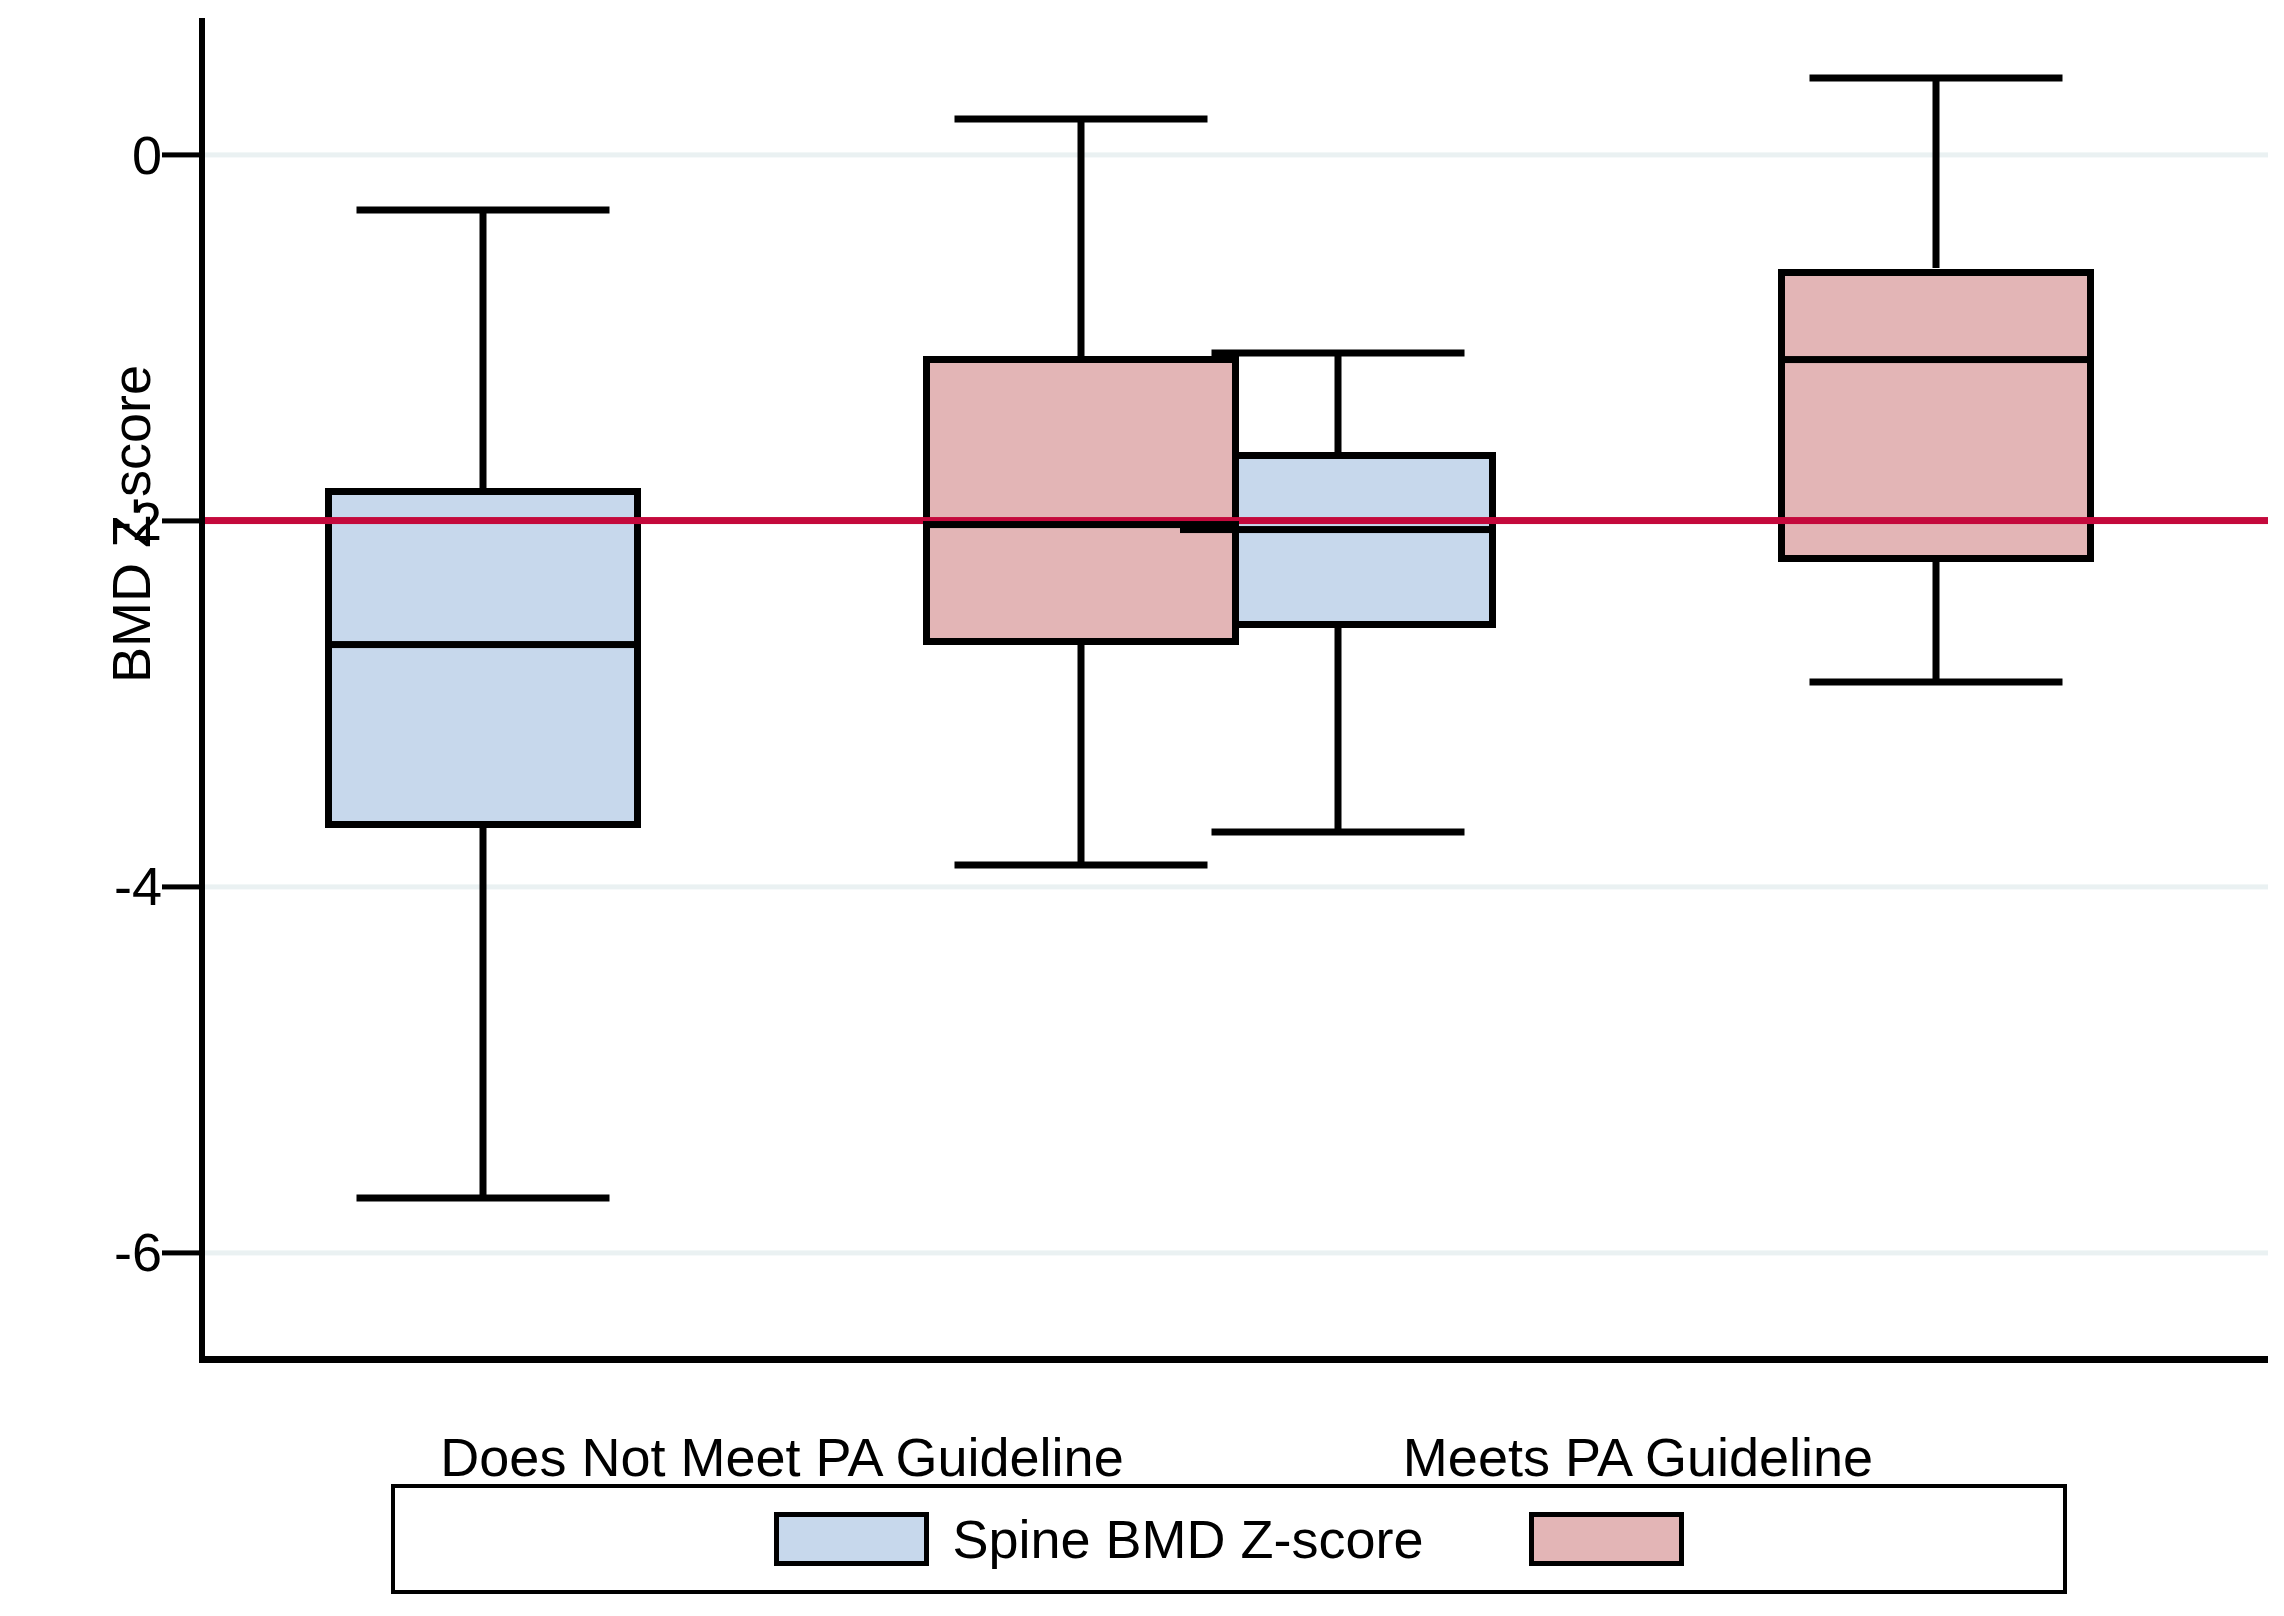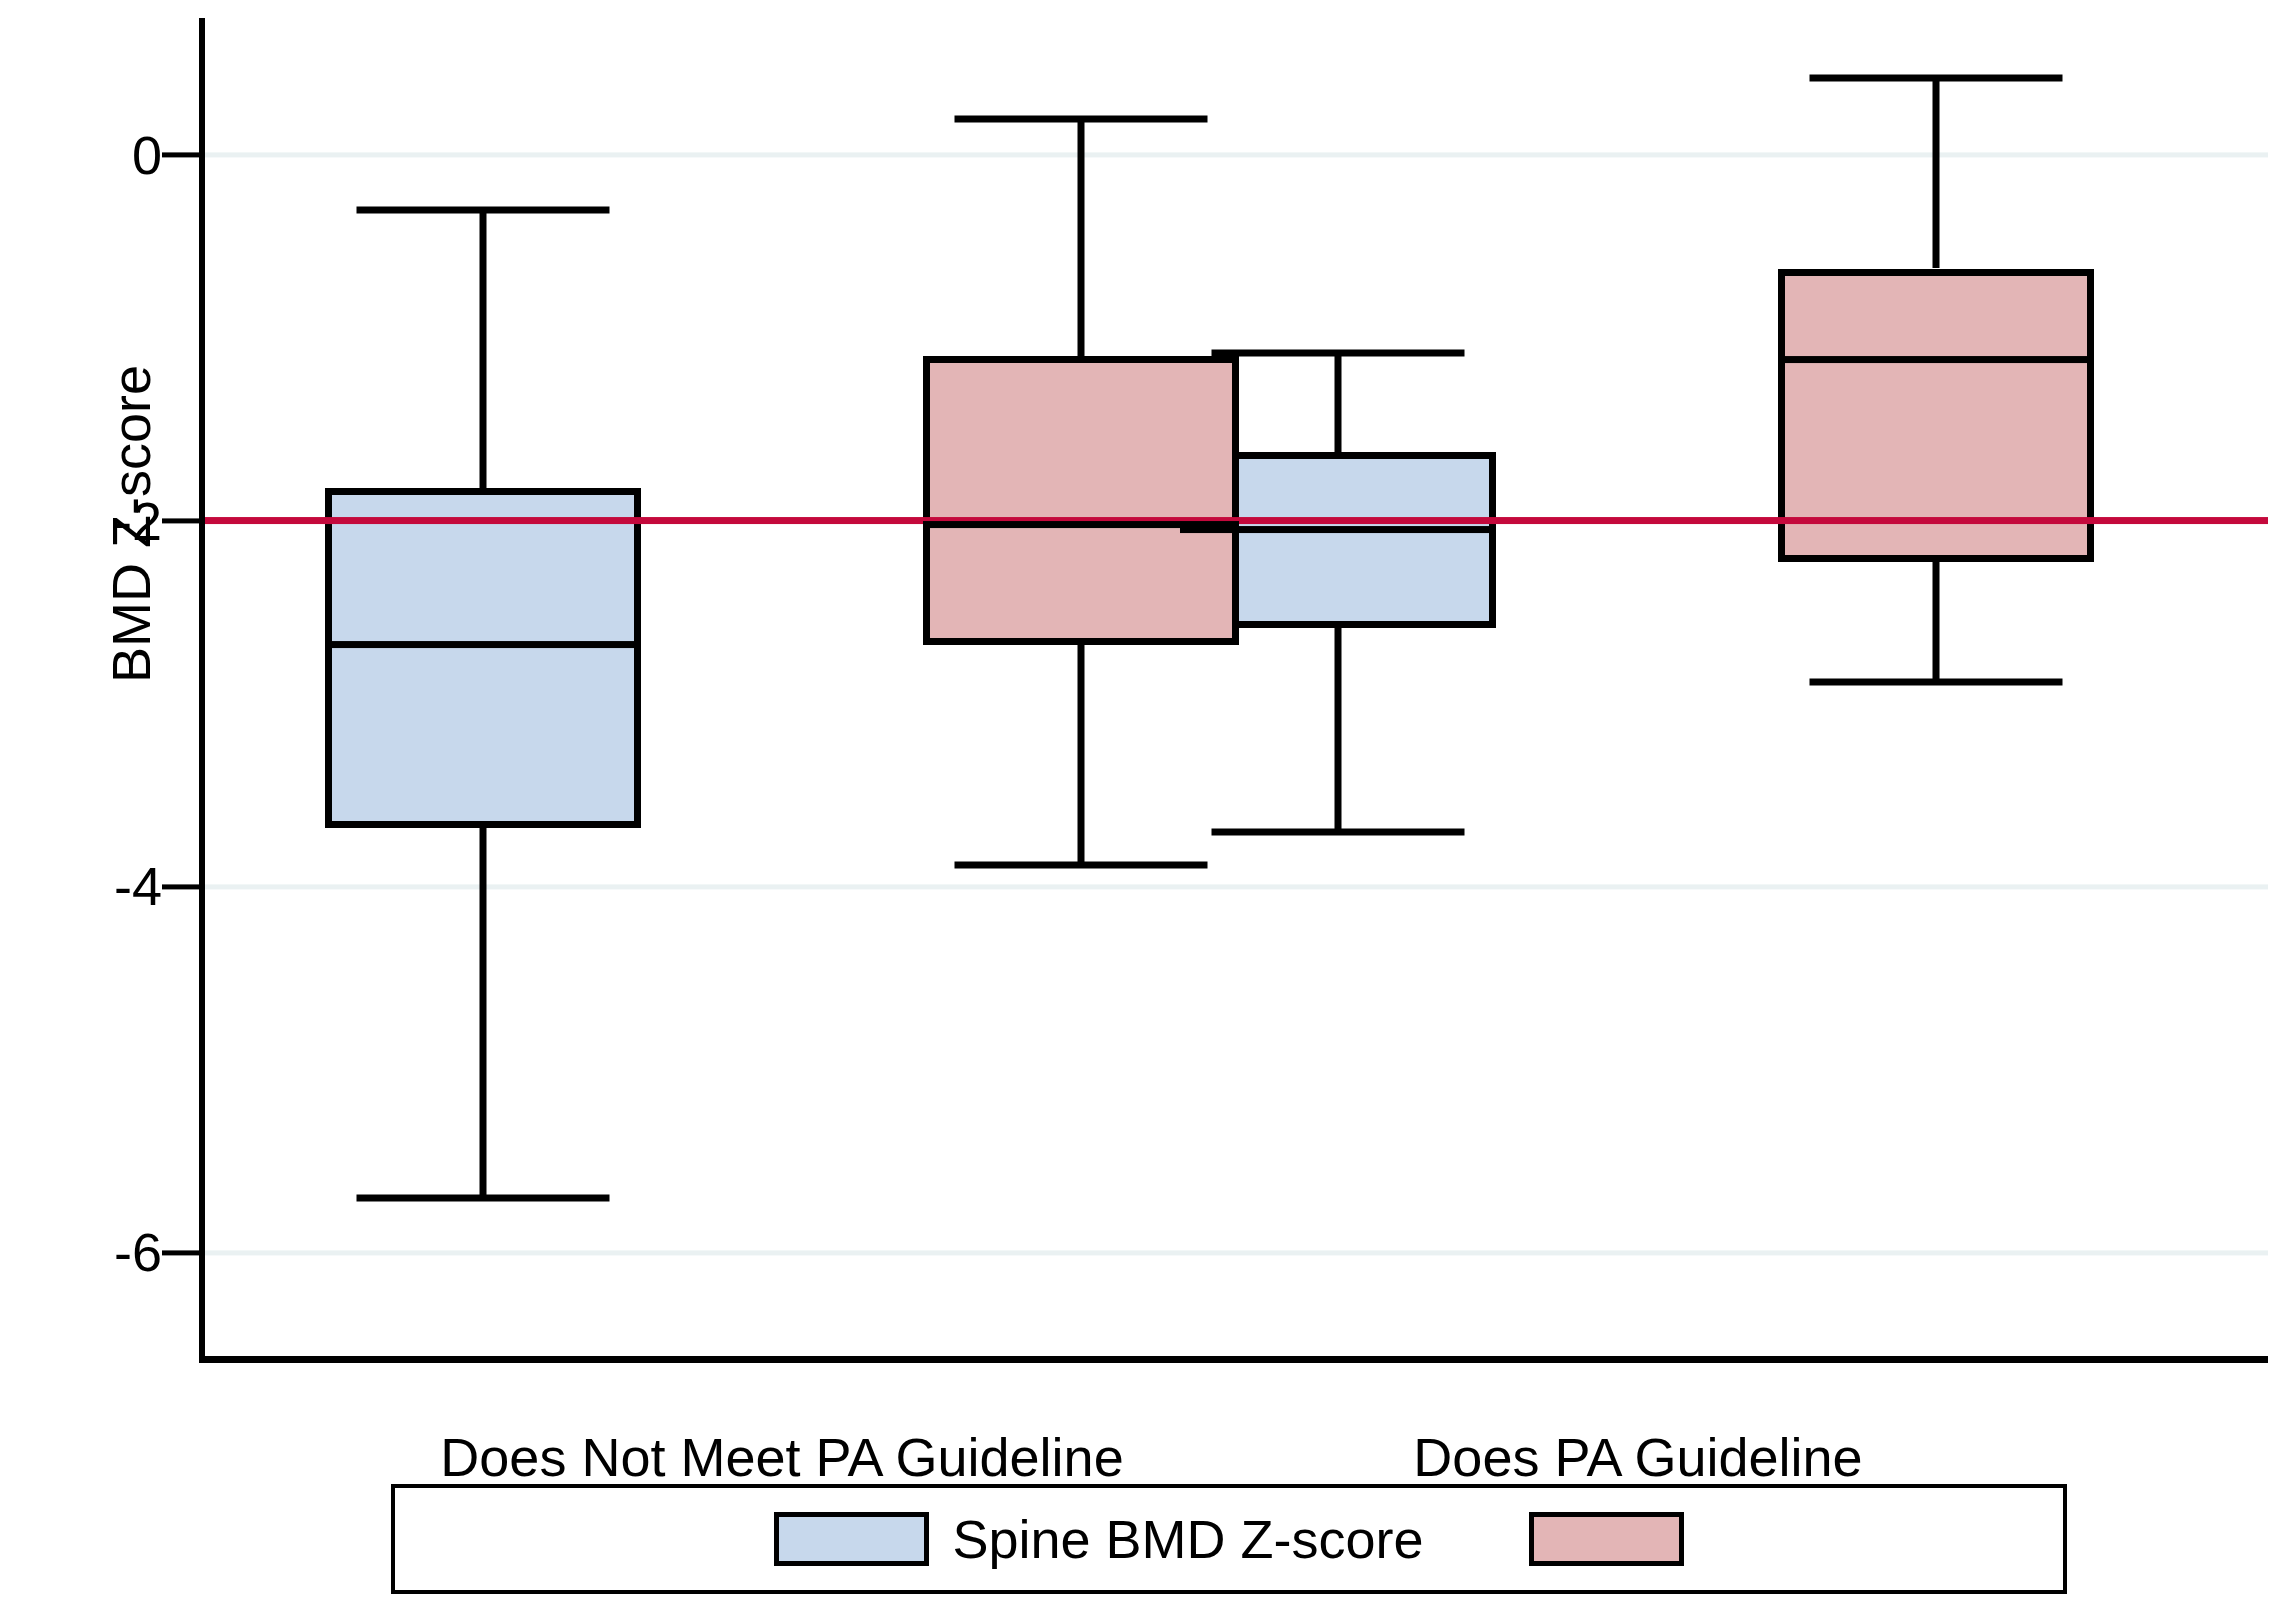--- a/index.html
+++ b/index.html
@@ -252,21 +252,21 @@
         <div class="tick-mark" style="top: 503px;"></div>
         <div class="tick-mark" style="top: 869px;"></div>
         <div class="tick-mark" style="top: 1235px;"></div>
       </div>
     <div id="y-axis-line"></div>
     <div id="x-axis-line"></div>
   </div>
 
   <div id="x-cat-labels">
       <div class="x-cat-label" style="left: 782px;">Does Not Meet PA Guideline</div>
-      <div class="x-cat-label" style="left: 1638px;">Does PA Guideline</div>
+      <div class="x-cat-label" style="left: 1638px;">Meets PA Guideline</div>
     </div>
 
   <div id="legend">
       <div class="legend-entry">
         <div class="legend-swatch" style="background: rgb(199, 216, 236);"></div>
         <div class="legend-text">Spine BMD Z-score</div>
       </div>
       <div class="legend-entry">
         <div class="legend-swatch" style="background: rgb(227, 181, 182);"></div>
       </div>

